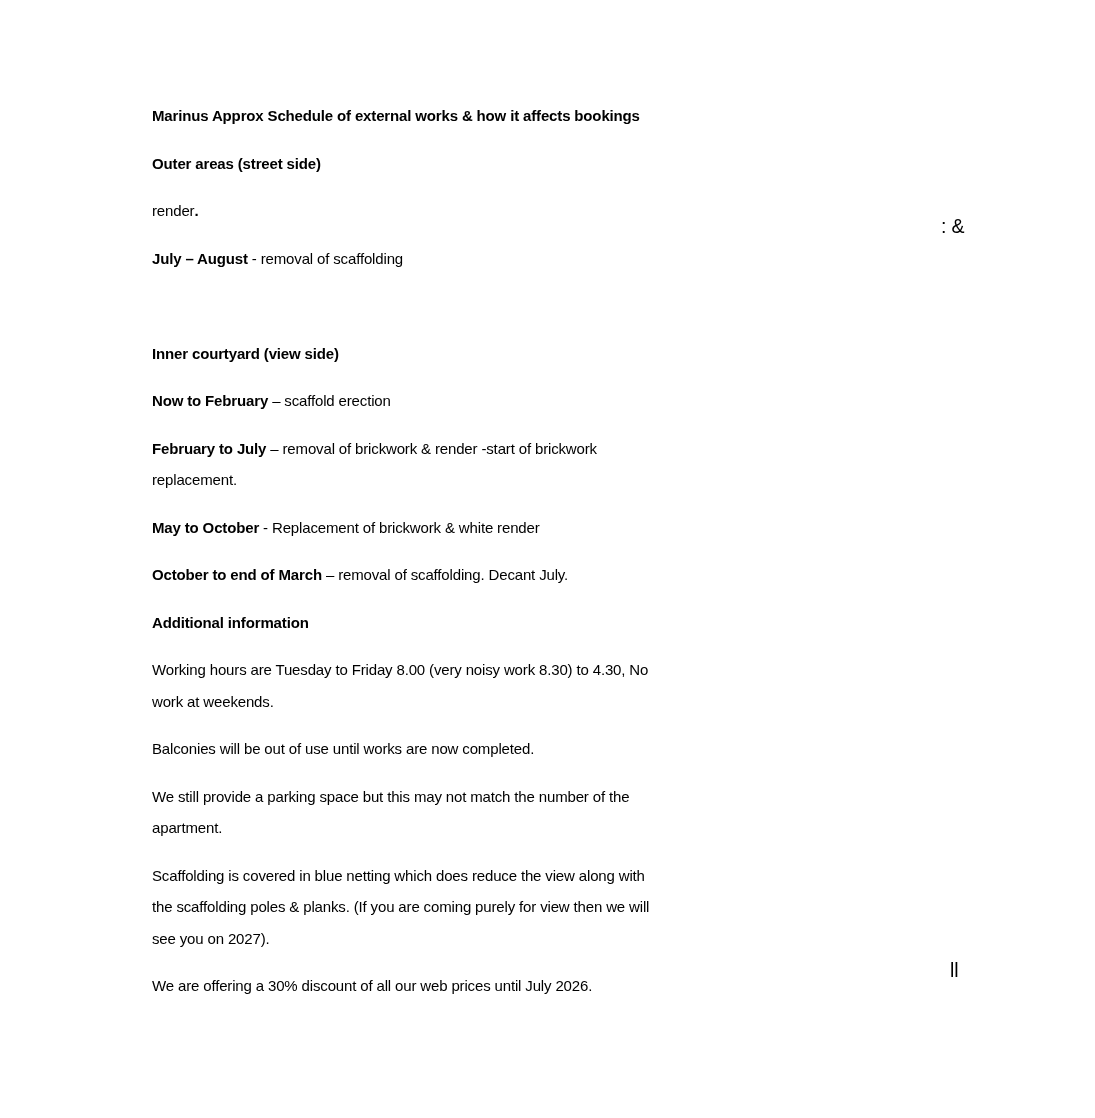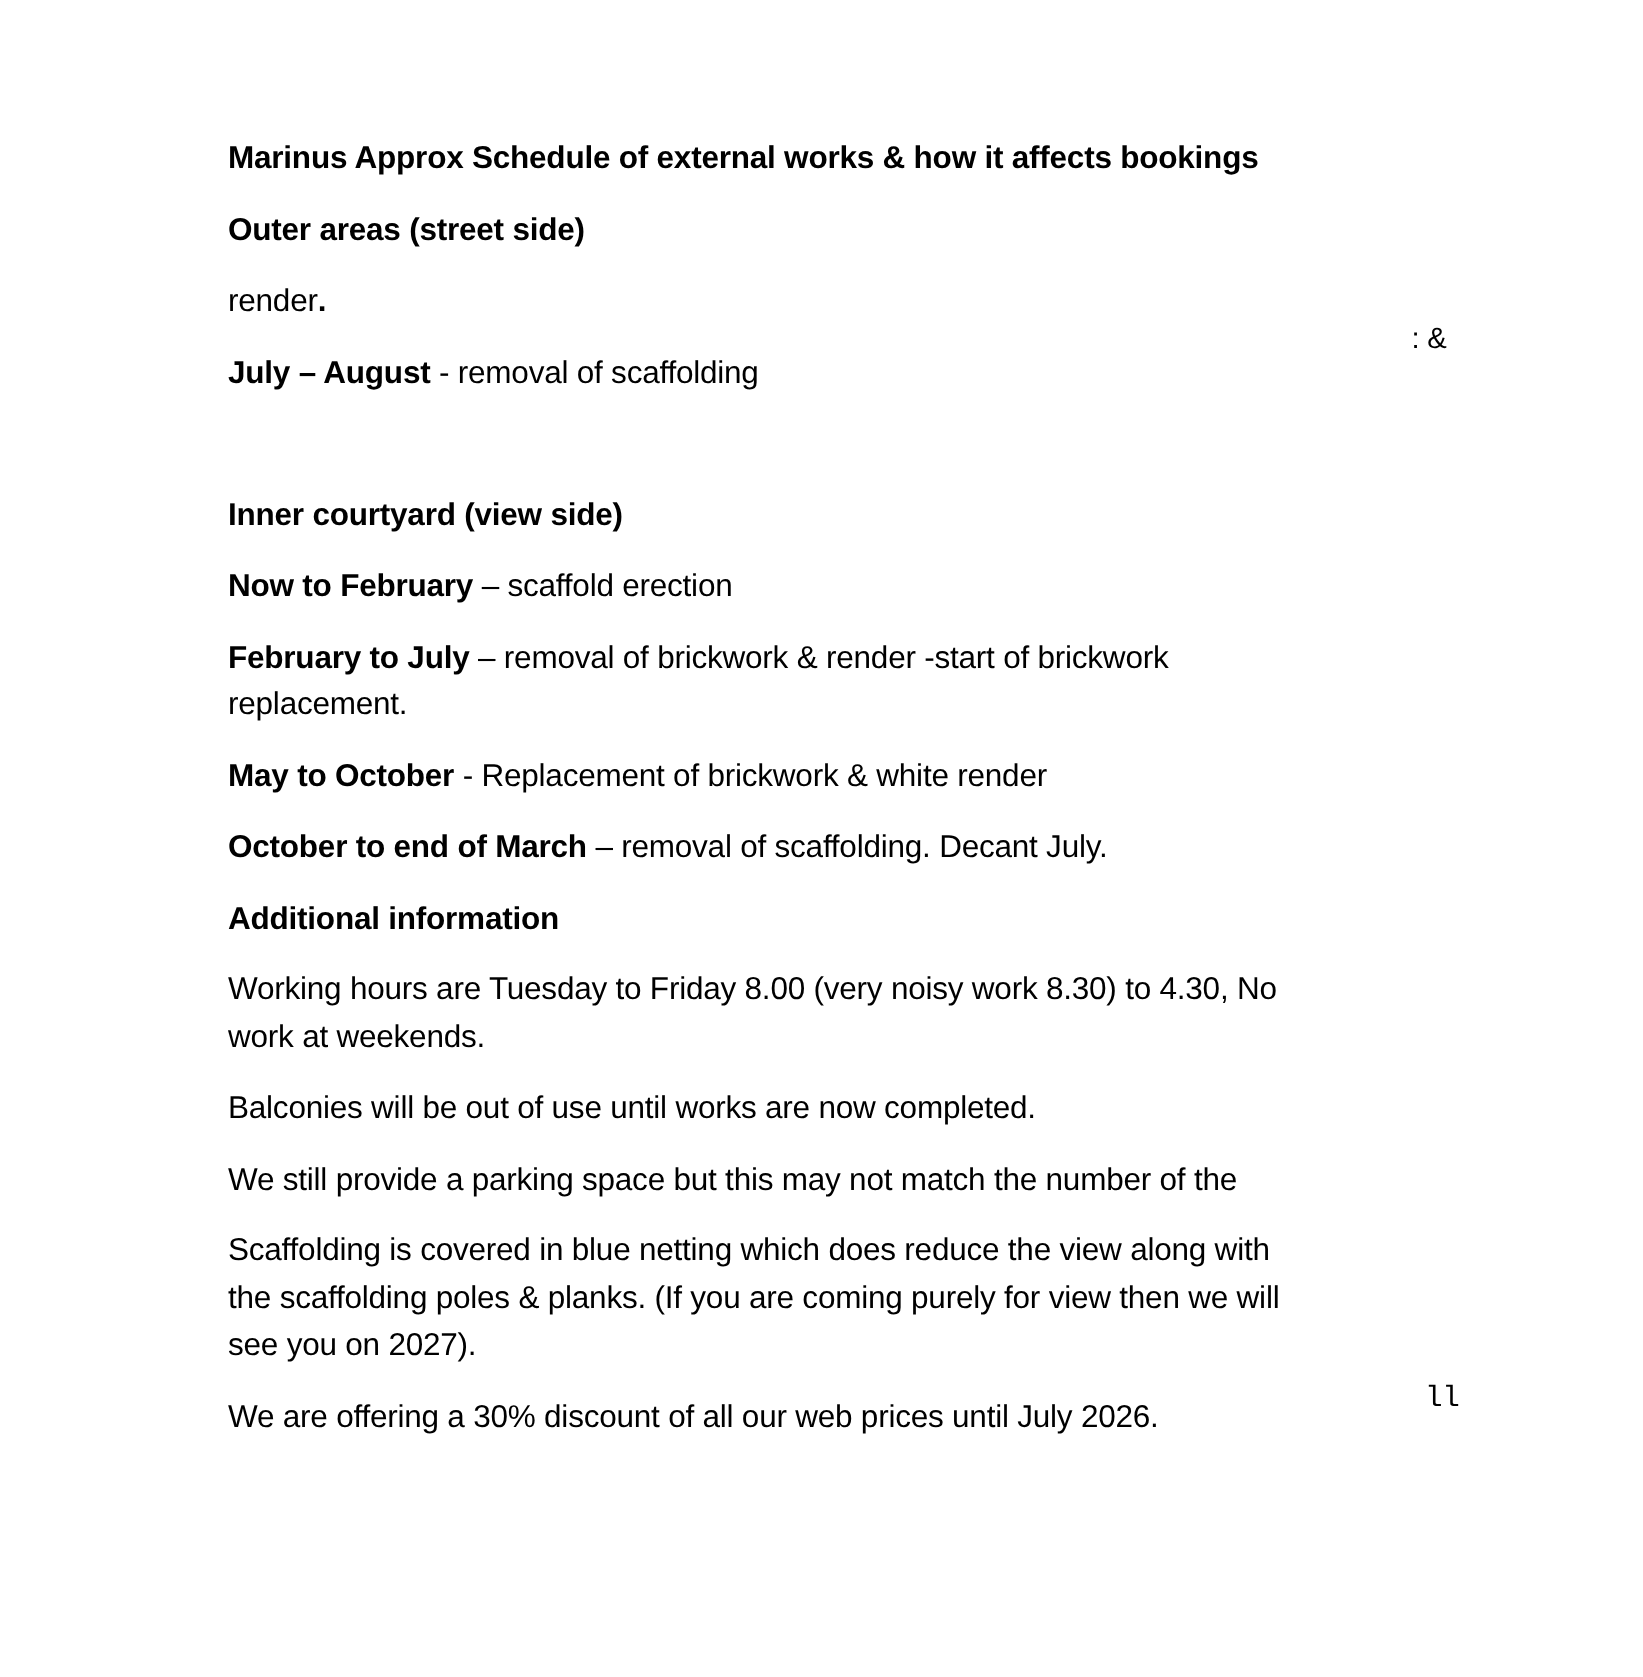--- a/index.html
+++ b/index.html
@@ -16,22 +16,22 @@
     position: relative;
     overflow: hidden;
   }
   .doc {
     position: absolute;
     left: 152px;
     top: 84px;
     width: 880px;
   }
   .doc p {
-    margin: 6px 0 16px 0;
-    font-size: 21px;
+    margin: 16px 0 16px 0;
+    font-size: 15px;
     line-height: 31.5px;
     letter-spacing: -0.15px;
     font-weight: 400;
   }
   .doc .line {
     display: block;
     white-space: pre;
     min-height: 31.5px;
   }
   .doc .run-bold {
@@ -86,26 +86,27 @@
     </p>
     <p>
       <span class="line"><span class="run">Working hours are Tuesday to Friday 8.00 (very noisy work 8.30) to 4.30, No</span></span>
       <span class="line"><span class="run">work at weekends.</span></span>
     </p>
     <p>
       <span class="line"><span class="run">Balconies will be out of use until works are now completed.</span></span>
     </p>
     <p>
       <span class="line"><span class="run">We still provide a parking space but this may not match the number of the</span></span>
+      <span class="line"><span class="run">apartment.</span></span>
     </p>
     <p>
       <span class="line"><span class="run">Scaffolding is covered in blue netting which does reduce the view along with</span></span>
       <span class="line"><span class="run">the scaffolding poles &amp; planks. (If you are coming purely for view then we will</span></span>
       <span class="line"><span class="run">see you on 2027).</span></span>
     </p>
     <p>
       <span class="line"><span class="run">We are offering a 30% discount of all our web prices until July 2026.</span></span>
     </p>
   </div>
 <div id="fragments-layer">
     <span class="fragment" style="left: 941px; top: 211px;">: &amp;</span>
-    <span class="fragment" style="left: 950px; top: 917px; font-family: Liberation Mono, monospace;">ll</span>
+    <span class="fragment" style="left: 950px; top: 955px;">ll</span>
   </div>
 
 </body></html>

